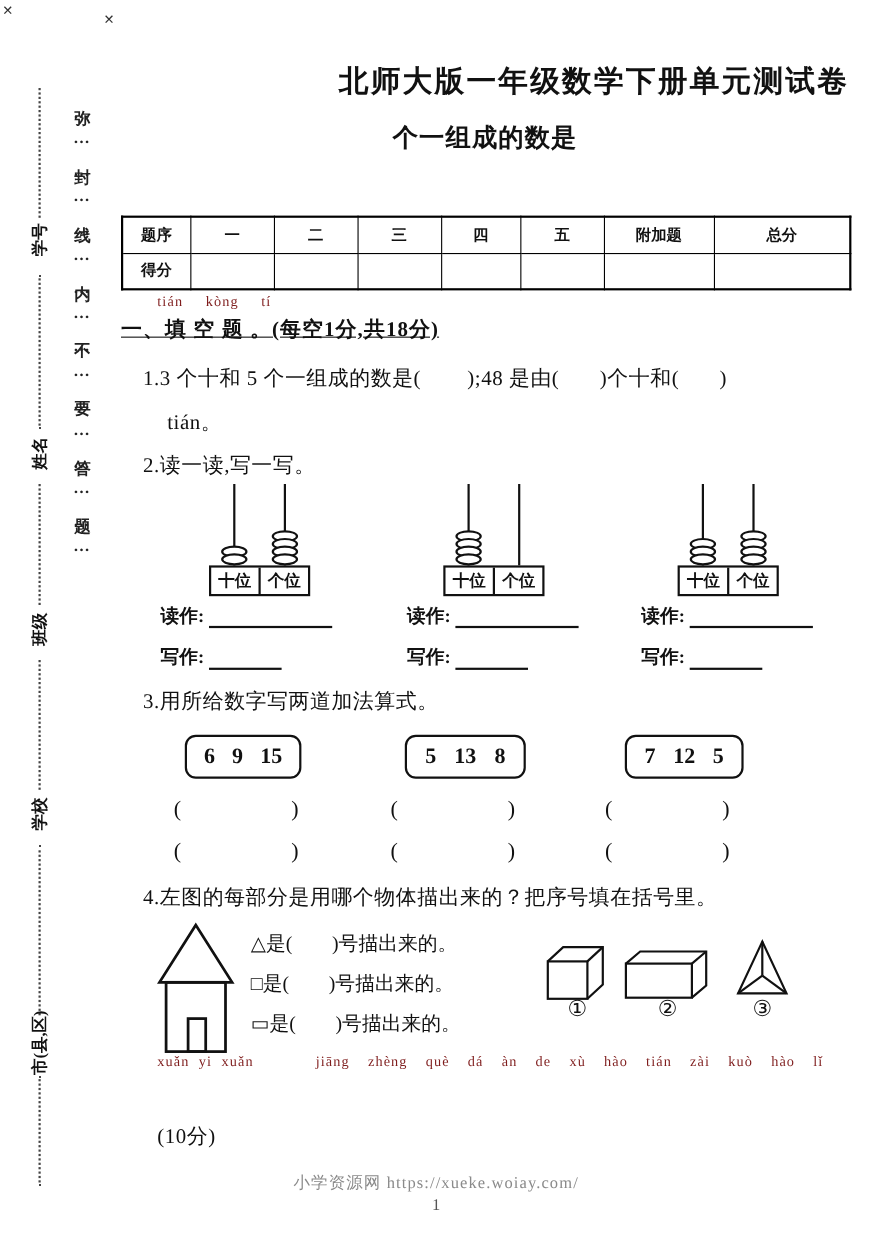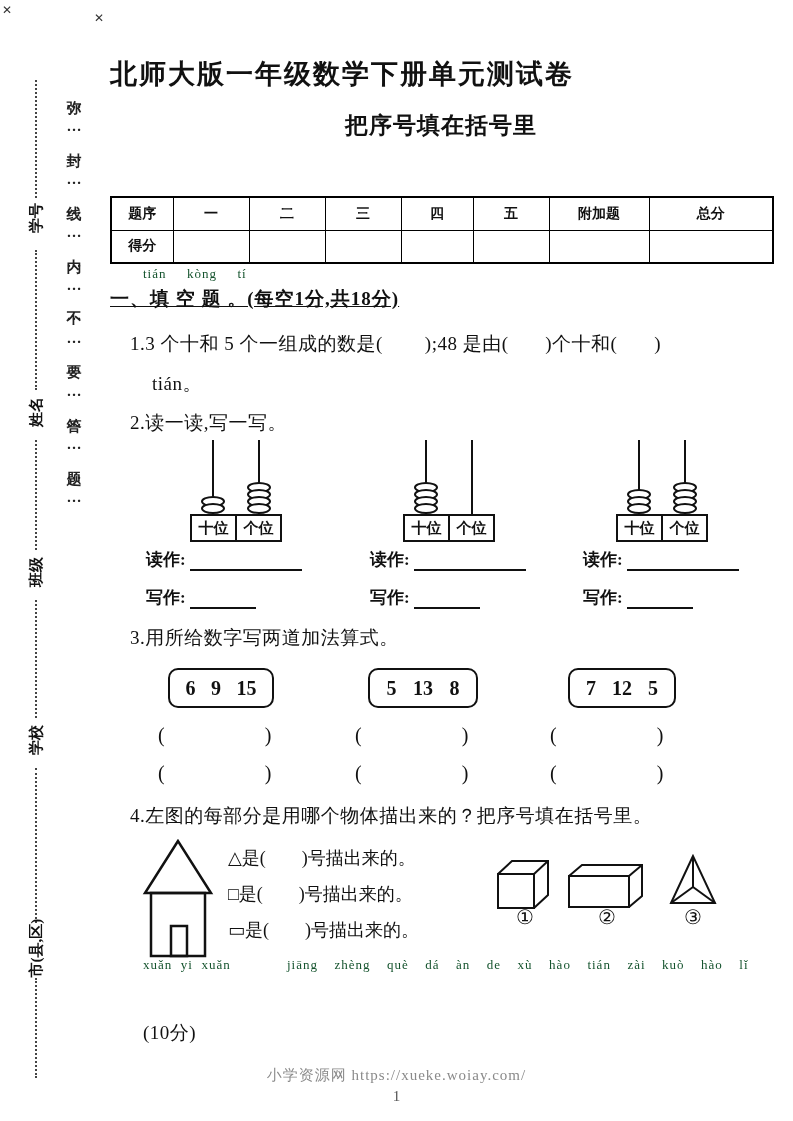--- a/index.html
+++ b/index.html
@@ -22,36 +22,36 @@
     position:absolute; left:36px; transform:translate(-50%,-50%) rotate(-90deg);
     transform-origin:center; font-size:15px; font-weight:700; white-space:nowrap;
   }
   .seal-text {
     position:absolute; left:64px; top:88px; height:1000px;
     writing-mode:vertical-rl; text-orientation:upright;
     font-size:15px; letter-spacing:7px; font-weight:600; color:#222;
   }
 
   
-  .title { left:110px; top:56px; width:662px; text-align:left;
+  .title { left:110px; top:56px; width:662px; text-align:right;
            font-size:27px; font-weight:700; letter-spacing:2px; }
   .subtitle { left:110px; top:110px; width:662px; text-align:center;
               font-size:23px; font-weight:700; letter-spacing:1px; }
   .time-line { left:110px; top:169px; width:662px; display:flex;
                justify-content:center; gap:58px; font-size:15px; font-weight:700; }
 
   
   .score-table { position:absolute; left:110px; top:196px; width:662px;
                  border-collapse:collapse; table-layout:fixed; }
   .score-table td { border:1.5px solid #000; height:33px; text-align:center;
                     font-size:14px; font-weight:700; }
   .score-table { border:2.5px solid #000; }
 
   
-  .pinyin { font-size:13px; color:#14532d; letter-spacing:1px; }
+  .pinyin { font-size:13px; color:#7f1d1d; letter-spacing:1px; }
   .sec-heading { font-size:19px; font-weight:700; letter-spacing:1px; }
   .q-text { font-size:19px; letter-spacing:0.5px; }
 
   
   .abacus { position:absolute; width:92px; }
   .rods { position:relative; height:74px; }
   .rod { position:absolute; top:0; height:74px; width:46px; }
   .rod.tens { left:0; } .rod.ones { left:46px; }
   .rod-line { position:absolute; left:50%; margin-left:-1px; top:0; height:74px;
               width:2px; background:#111; z-index:1; }
@@ -105,21 +105,21 @@
     <div class="seal-label" style="top:572px;">班级</div>
     <div class="seal-dots" style="top:600px; height:118px;"></div>
     <div class="seal-label" style="top:740px;">学校</div>
     <div class="seal-dots" style="top:768px; height:155px;"></div>
     <div class="seal-label" style="top:948px;">市(县,区)</div>
     <div class="seal-dots" style="top:978px; height:100px;"></div>
     <div class="seal-text">弥……封……线……内……不……要……答……题……</div>
   </div>
 
   <div class="abs title">北师大版一年级数学下册单元测试卷</div>
-  <div class="abs subtitle">把序号填在括号里</div>
+  <div class="abs subtitle">个一组成的数是</div>
 
   <table class="score-table">
     <colgroup>
       <col style="width:62px">
         <col style="width:76px">
         <col style="width:76px">
         <col style="width:76px">
       <col style="width:72px">
         <col style="width:76px">
         <col style="width:100px">

